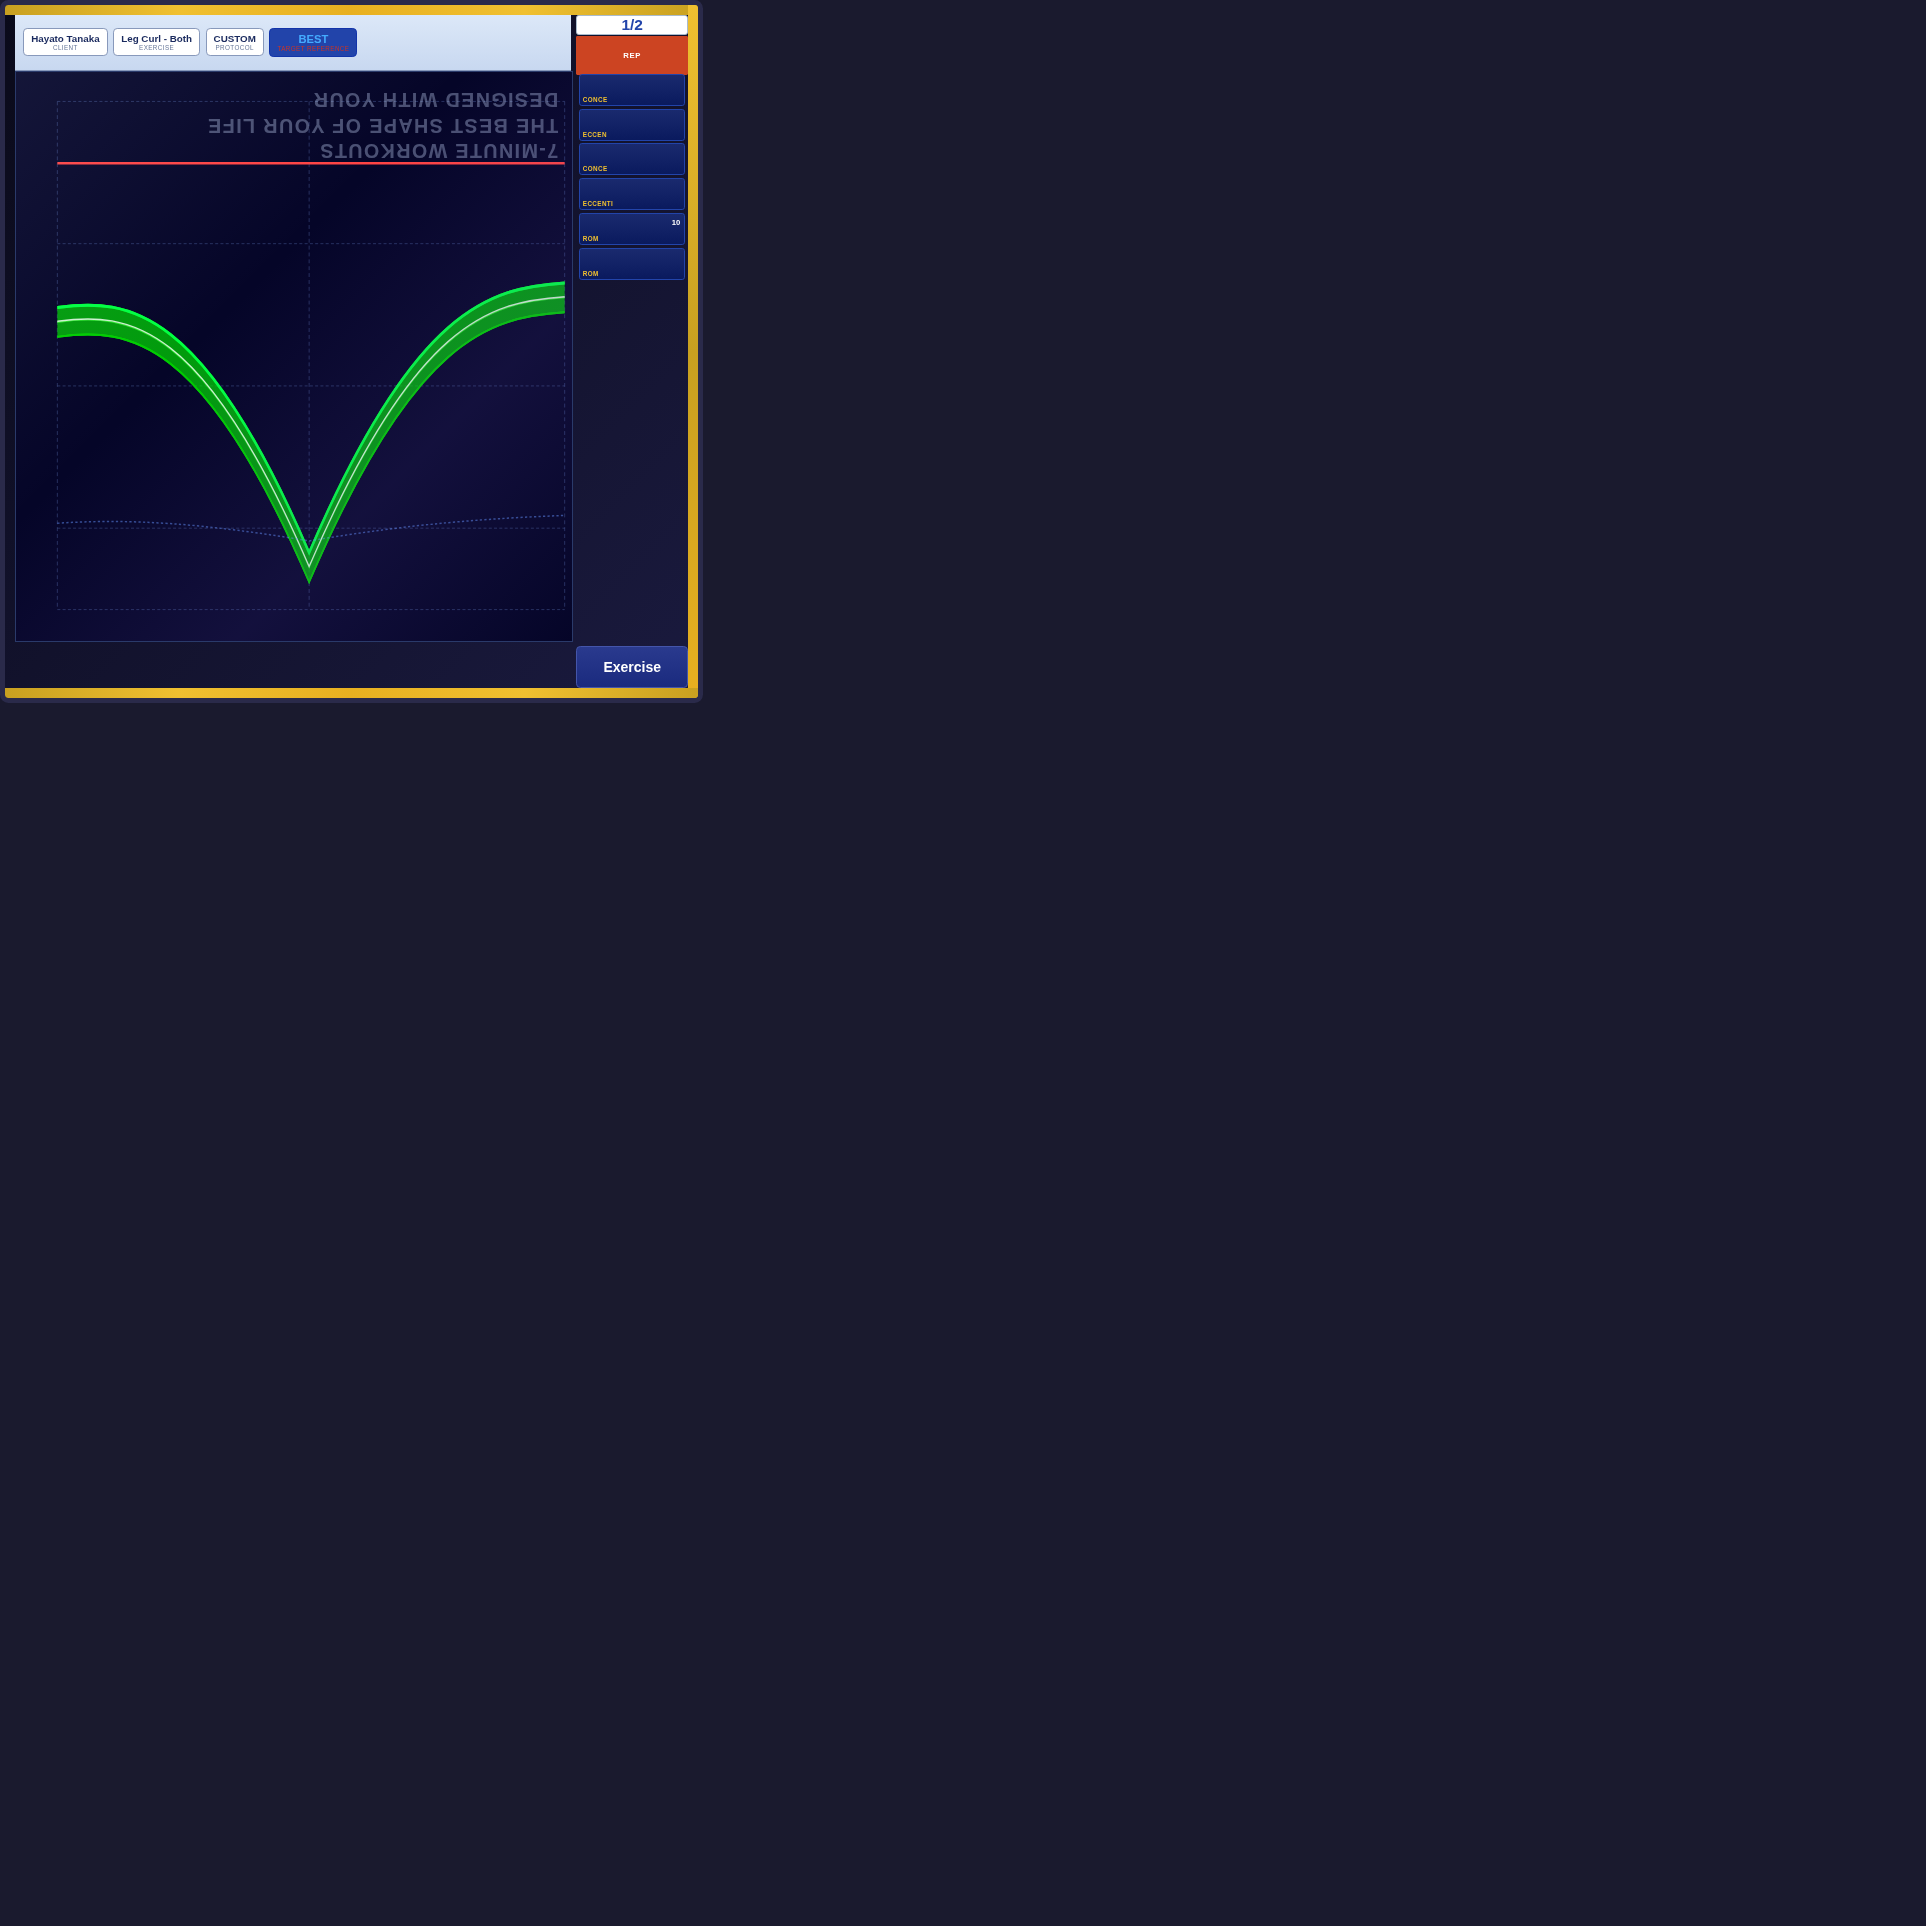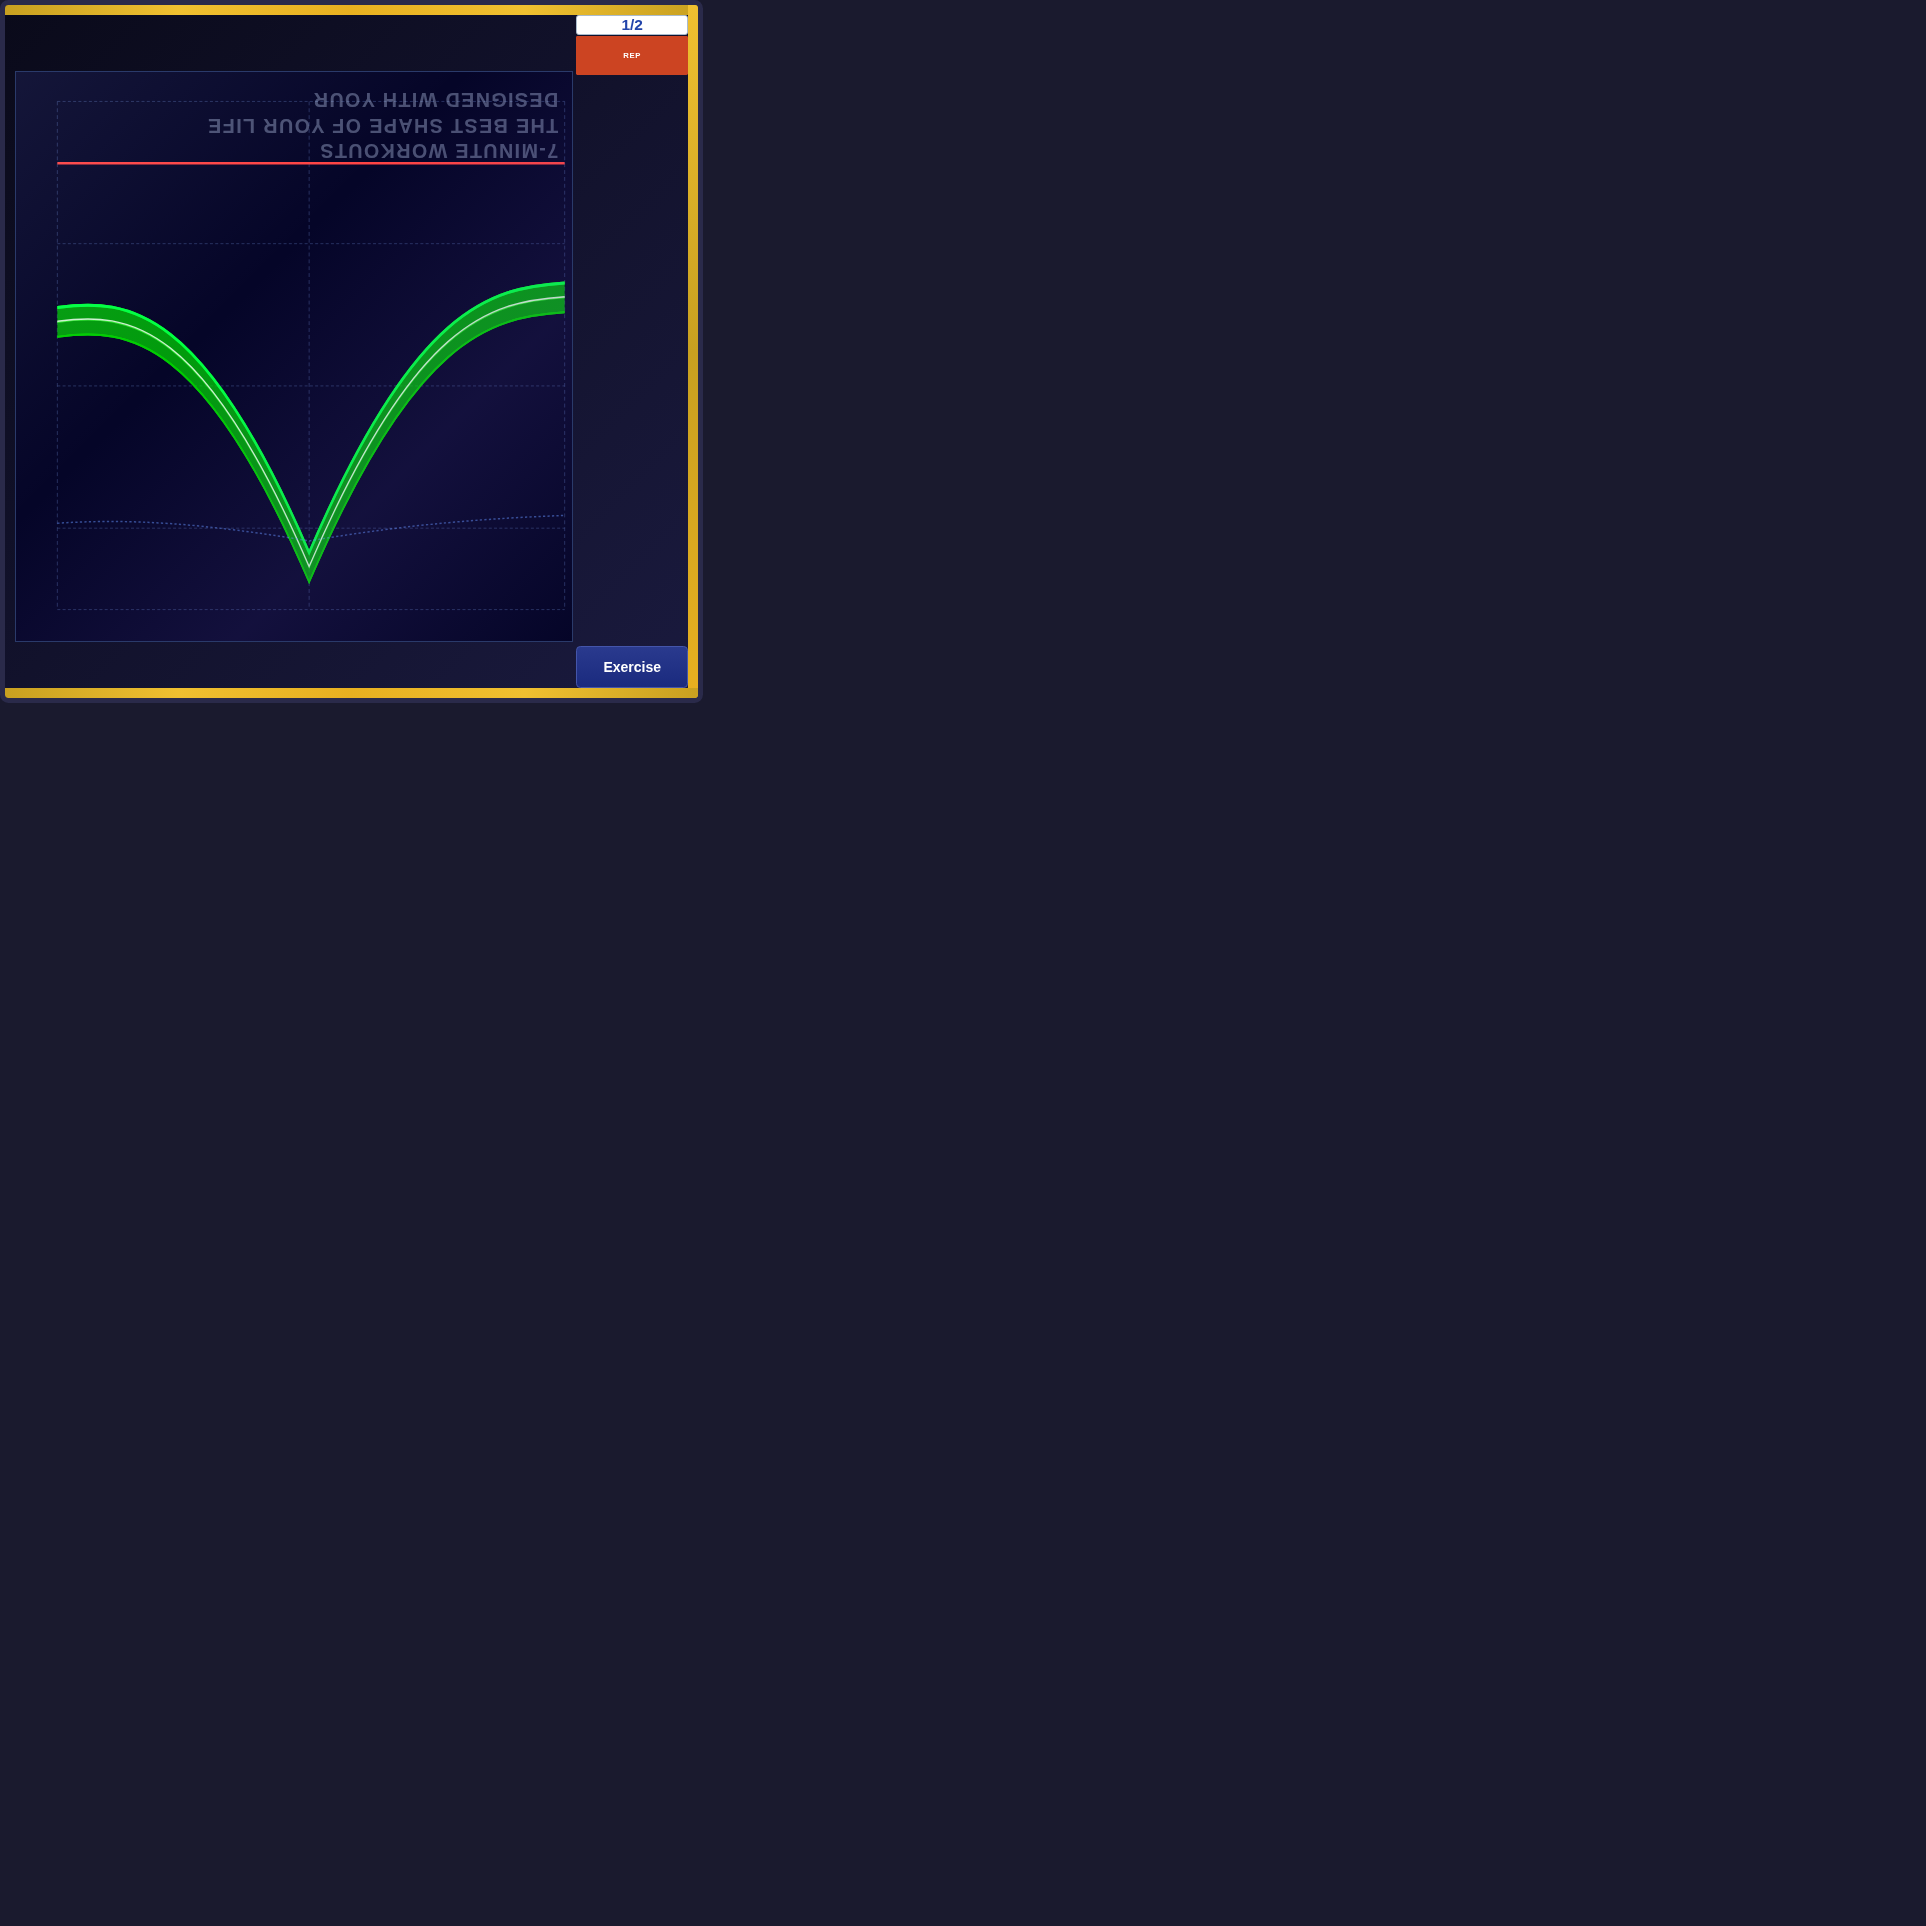--- a/index.html
+++ b/index.html
@@ -302,20 +302,38 @@
   </style>
 </head>
 <body>
 
 <div class="outer-frame">
 
   <div class="top-bar"></div>
   <div class="right-bar"></div>
   <div class="bottom-bar"></div>
 
+  <div class="header">
+    <div class="header-btn">
+      <span class="main-label">Hayato Tanaka</span>
+      <span class="sub-label">CLIENT</span>
+    </div>
+    <div class="header-btn">
+      <span class="main-label">Leg Curl - Both</span>
+      <span class="sub-label">EXERCISE</span>
+    </div>
+    <div class="header-btn">
+      <span class="main-label">CUSTOM</span>
+      <span class="sub-label">PROTOCOL</span>
+    </div>
+    <div class="header-btn active-blue">
+      <span class="main-label">BEST</span>
+      <span class="sub-label">TARGET REFERENCE</span>
+    </div>
+  </div>
 
   <div class="rep-counter">
     <div class="rep-num">1/2</div>
     <div class="rep-label">REP</div>
   </div>
 
   <div class="chart-area">
 
     <div style="position:absolute; left:3.5px; top:7px; bottom:21px; width:28px;">
       <div style="position:absolute; bottom:100%; transform:translateY(50%); color:#8899bb; font-size:7.7px; right:3.5px;">120</div>
@@ -361,19 +379,40 @@
 
     <div class="chart-reflection"></div>
 
     <div class="reflection-text">
       <span class="reflection-line">DESIGNED WITH YOUR</span>
       <span class="reflection-line">THE BEST SHAPE OF YOUR LIFE</span>
       <span class="reflection-line">7-MINUTE WORKOUTS</span>
     </div>
   </div>
 
+  <div class="right-panel">
+    <div class="right-panel-btn">
+      <span class="right-panel-label">CONCE</span>
+    </div>
+    <div class="right-panel-btn">
+      <span class="right-panel-label">ECCEN</span>
+    </div>
+    <div class="right-panel-btn">
+      <span class="right-panel-label">CONCE</span>
+    </div>
+    <div class="right-panel-btn">
+      <span class="right-panel-label">ECCENTI</span>
+    </div>
+    <div class="right-panel-btn">
+      <span class="right-panel-label">ROM</span>
+      <span class="right-panel-value">10</span>
+    </div>
+    <div class="right-panel-btn">
+      <span class="right-panel-label">ROM</span>
+    </div>
+  </div>
 
 
   <div class="exercise-btn">
     <span class="exercise-btn-label">Exercise</span>
   </div>
 </div>
 
 
 </body></html>

